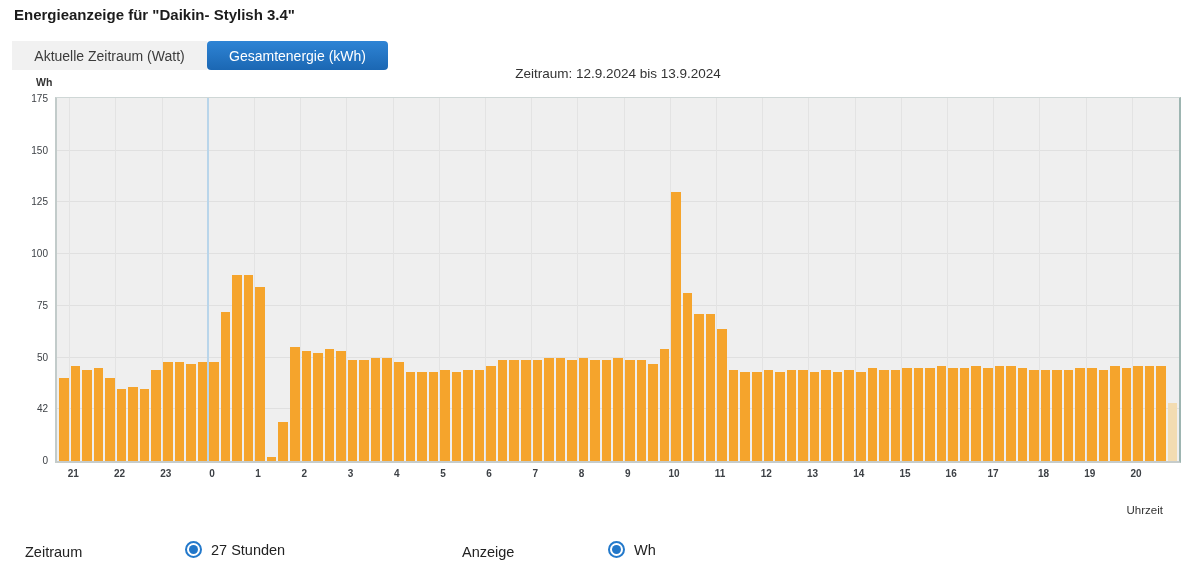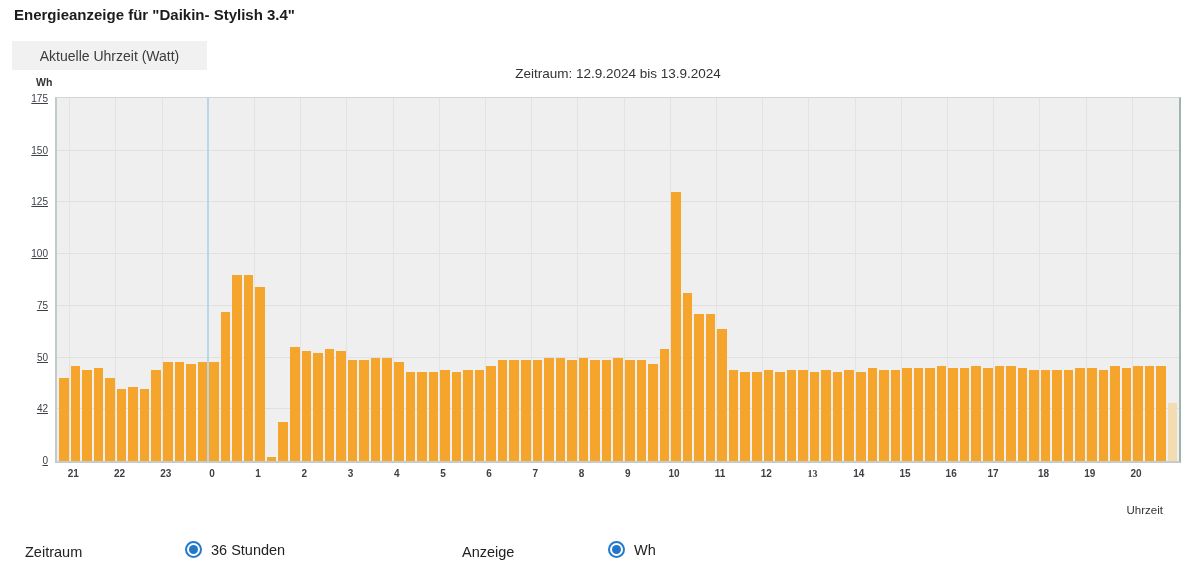--- a/index.html
+++ b/index.html
@@ -45,21 +45,21 @@
     border-bottom: 2px solid #c6cccb;
     overflow: hidden;
   }
   .hgrid { position: absolute; left: 0; width: 100%; height: 1px; background: #e0e0e0; }
   .vgrid { position: absolute; top: 0; width: 1px; height: 100%; background: #e3e3e3; }
   .midnight-line { position: absolute; top: 0; width: 2px; height: 100%; }
   .bar { position: absolute; bottom: 0; }
   #y-labels { position: absolute; left: 0; top: 97px; width: 48px; height: 366px; }
   #y-labels .ylab {
     position: absolute; right: 0; width: 100%; text-align: right;
-    font-size: 10px; color: #3d4146; text-decoration: underline;
+    font-size: 10px; color: #3d4146;
   }
   #x-labels { position: absolute; left: 55px; top: 468px; width: 1126px; height: 14px; }
   #x-labels .xlab {
     position: absolute; width: 40px; text-align: center;
     font-size: 10px; color: #3d4146; font-weight: bold;
   }
   .xaxis-title {
     position: absolute; left: 1063px; top: 504px; width: 100px;
     text-align: right; font-size: 11.5px; color: #333;
   }
@@ -77,21 +77,24 @@
 </style>
 </head>
 <body>
 
 <div id="app">
 
   <div class="page-title">Energieanzeige für "Daikin- Stylish 3.4"</div>
 
   <div class="tabbar">
     <div class="tab inactive">
-      <span>Aktuelle Uhrzeit (Watt)</span>
+      <span>Aktuelle Zeitraum (Watt)</span>
+    </div>
+    <div class="tab active">
+      <span>Gesamtenergie (kWh)</span>
     </div>
   </div>
 
   <div class="unit-label">Wh</div>
 
   <div class="chart-subtitle">Zeitraum: 12.9.2024 bis 13.9.2024</div>
 
   <div id="y-labels">
       <div class="ylab" style="top: 358px;">0</div>
       <div class="ylab" style="top: 306.286px;">42</div>
@@ -244,39 +247,39 @@
       <div class="xlab" style="left: 275.55px;">3</div>
       <div class="xlab" style="left: 321.75px;">4</div>
       <div class="xlab" style="left: 367.95px;">5</div>
       <div class="xlab" style="left: 414.15px;">6</div>
       <div class="xlab" style="left: 460.35px;">7</div>
       <div class="xlab" style="left: 506.55px;">8</div>
       <div class="xlab" style="left: 552.75px;">9</div>
       <div class="xlab" style="left: 598.95px;">10</div>
       <div class="xlab" style="left: 645.15px;">11</div>
       <div class="xlab" style="left: 691.35px;">12</div>
-      <div class="xlab" style="left: 737.55px; font-family: Liberation Serif, serif;">13</div>
+      <div class="xlab" style="left: 737.55px;">13</div>
       <div class="xlab" style="left: 783.75px; text-align: center;">14</div>
       <div class="xlab" style="left: 829.95px;">15</div>
       <div class="xlab" style="left: 876.15px;">16</div>
       <div class="xlab" style="left: 918px;">17</div>
       <div class="xlab" style="left: 968.55px;">18</div>
       <div class="xlab" style="left: 1014.75px;">19</div>
       <div class="xlab" style="left: 1060.95px;">20</div>
     </div>
 
   <div class="xaxis-title">Uhrzeit</div>
 
   <div class="controls">
     <div class="ctrl-label" style="left:25px">Zeitraum</div>
     <div class="radio-group" style="left:185px">
       <span class="radio">
           <span class="dot"></span>
         </span>
-      <span class="radio-text">36 Stunden</span>
+      <span class="radio-text">27 Stunden</span>
     </div>
     <div class="ctrl-label" style="left:462px">Anzeige</div>
     <div class="radio-group" style="left:608px">
       <span class="radio">
           <span class="dot"></span>
         </span>
       <span class="radio-text">Wh</span>
     </div>
   </div>
 

